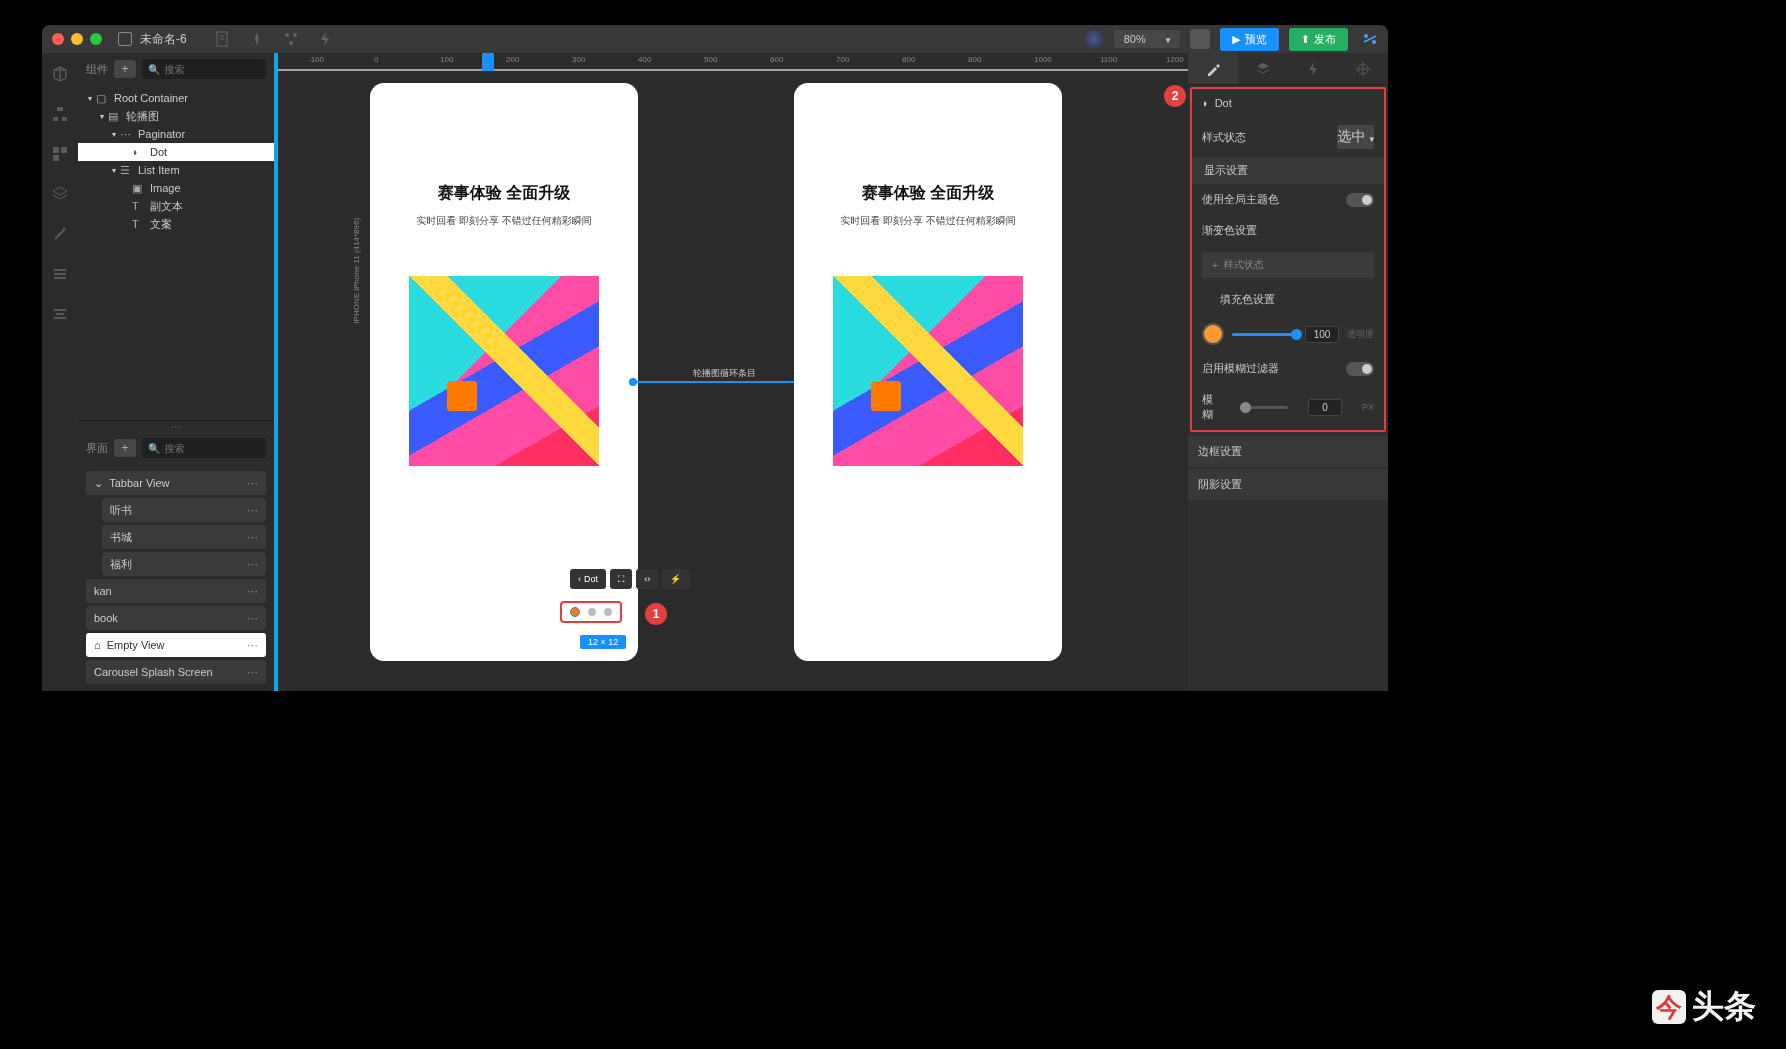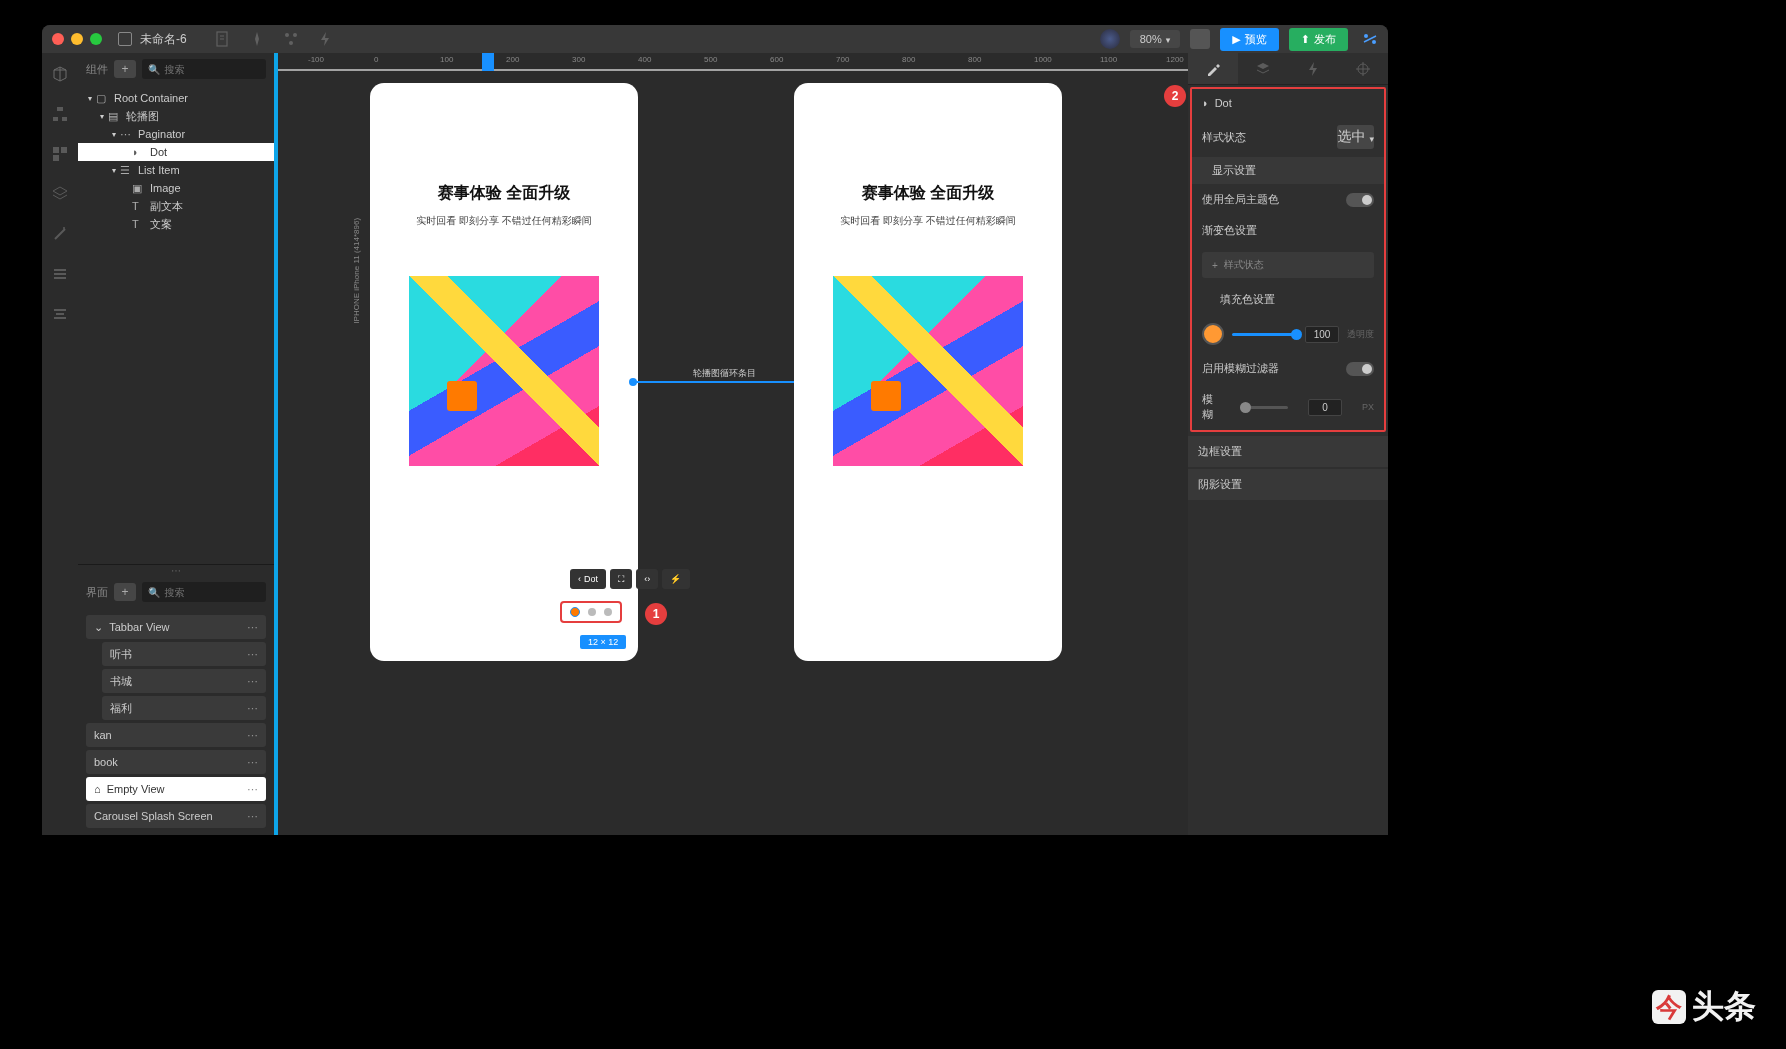--- a/index.html
+++ b/index.html
@@ -1,30 +1,30 @@
 <!DOCTYPE html>
 <html><head>
 <meta charset="utf-8">
 <style>
 * { margin: 0; padding: 0; box-sizing: border-box; font-family: -apple-system, "PingFang SC", sans-serif; }
 body { background: #000; width: 1786px; height: 1049px; position: relative; overflow: hidden; }
-.app-window { position: absolute; left: 42px; top: 25px; width: 1346px; height: 810px; background: #2b2b2b; border-radius: 8px; display: flex; flex-direction: column; }
+.app-window { position: absolute; left: 42px; top: 25px; width: 1346px; height: 666px; background: #2b2b2b; border-radius: 8px; display: flex; flex-direction: column; }
 .titlebar { height: 28px; background: #383838; display: flex; align-items: center; padding: 0 10px; gap: 8px; border-radius: 8px 8px 0 0; }
 .traffic-lights { display: flex; gap: 7px; }
 .traffic-light { width: 12px; height: 12px; border-radius: 50%; }
 .tl-red { background: #ff5f56; }
 .tl-yellow { background: #ffbd2e; }
 .tl-green { background: #27c93f; }
 .title-icon { width: 14px; height: 14px; border: 1px solid #888; border-radius: 2px; margin-left: 8px; }
 .title-text { color: #ccc; font-size: 12px; }
 .titlebar-icons { display: flex; gap: 18px; margin-left: 20px; }
 .tb-icon { width: 16px; height: 16px; opacity: 0.5; }
 .titlebar-right { margin-left: auto; display: flex; gap: 10px; align-items: center; }
 .avatar { width: 20px; height: 20px; border-radius: 50%; background: radial-gradient(circle, #4a5a8a, #2a2a3a); }
-.zoom { background: #464646; color: #ccc; font-size: 11px; padding: 3px 10px; border-radius: 3px; display: flex; align-items: center; gap: 4px; }
+.zoom { background: #464646; color: #ccc; font-size: 11px; padding: 3px 10px; border-radius: 3px; display: flex; align-items: center; gap: 20px; }
 .chev-down::after { content: "▾"; font-size: 9px; }
 .device-icon { width: 20px; height: 20px; background: #555; border-radius: 3px; }
 .btn-preview { background: #1890ff; color: #fff; font-size: 11px; padding: 4px 12px; border-radius: 3px; display: flex; align-items: center; gap: 4px; }
 .btn-publish { background: #27ae60; color: #fff; font-size: 11px; padding: 4px 12px; border-radius: 3px; display: flex; align-items: center; gap: 4px; }
 .settings-icon { width: 16px; height: 16px; color: #4a9eff; margin-left: 4px; }
 
 .main-area { flex: 1; display: flex; overflow: hidden; }
 .leftrail { width: 36px; background: #2b2b2b; display: flex; flex-direction: column; align-items: center; padding-top: 12px; gap: 22px; }
 .rail-icon { width: 18px; height: 18px; opacity: 0.5; }
 
@@ -91,21 +91,21 @@
 .right-tabs { width: 200px; background: #2f2f2f; display: flex; flex-direction: column; }
 .rtab-bar { height: 32px; display: flex; border-bottom: 1px solid #222; }
 .rtab { flex: 1; display: flex; align-items: center; justify-content: center; opacity: 0.5; }
 .rtab.active { opacity: 1; background: #383838; }
 .rtab svg, .rtab span { color: #ccc; }
 
 .inspector { border: 2px solid #e53e3e; margin: 2px; border-radius: 2px; position: relative; }
 .callout-2 { position: absolute; left: -28px; top: -4px; }
 .insp-header { display: flex; align-items: center; padding: 8px 10px; gap: 6px; color: #ccc; font-size: 11px; }
 .insp-row { display: flex; align-items: center; justify-content: space-between; padding: 8px 10px; color: #ccc; font-size: 11px; gap: 20px; }
-.insp-section { background: #383838; padding: 6px 20px; color: #ccc; font-size: 11px; }
+.insp-section { background: #383838; padding: 6px 12px; color: #ccc; font-size: 11px; }
 .dropdown-tag { background: #464646; padding: 3px 0; border-radius: 3px; display: flex; align-items: center; gap: 4px; font-size: 14px; }
 .toggle { width: 28px; height: 14px; background: #555; border-radius: 7px; position: relative; }
 .toggle::after { content: ""; position: absolute; right: 2px; top: 2px; width: 10px; height: 10px; background: #ccc; border-radius: 50%; }
 .add-gradient { margin: 6px 10px; background: #3a3a3a; border-radius: 3px; padding: 6px 10px; color: #888; font-size: 10px; display: flex; align-items: center; gap: 6px; }
 .fill-row { display: flex; align-items: center; padding: 8px 10px; gap: 8px; }
 .color-swatch { width: 22px; height: 22px; border-radius: 50%; background: #ff9933; border: 2px solid #555; }
 .slider { flex: 1; height: 3px; background: #1890ff; border-radius: 2px; position: relative; }
 .slider::after { content: ""; position: absolute; right: -5px; top: -4px; width: 11px; height: 11px; background: #1890ff; border-radius: 50%; }
 .num-input { width: 34px; background: #222; border: 1px solid #444; color: #ccc; font-size: 10px; text-align: center; padding: 2px; border-radius: 2px; }
 .unit { color: #666; font-size: 9px; }

